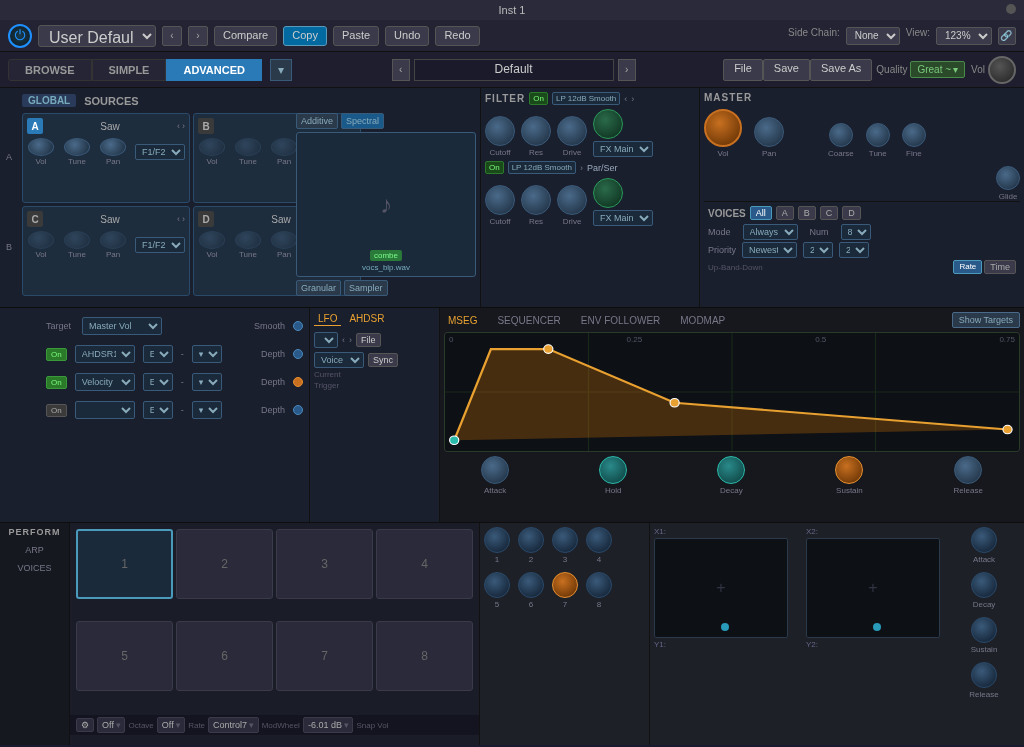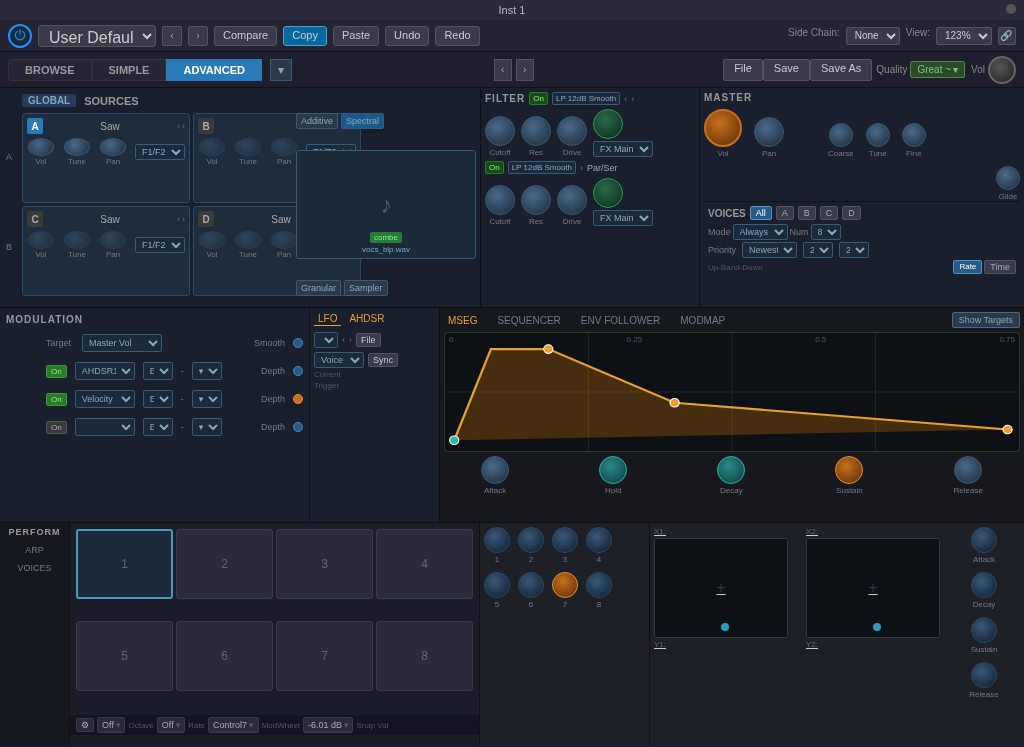--- a/index.html
+++ b/index.html
@@ -152,20 +152,21 @@
 </div>
 
 <div id="main-tabs">
   <div class="main-tab">BROWSE</div>
   <div class="main-tab">SIMPLE</div>
   <div class="main-tab active">ADVANCED</div>
   <div style="width:8px;"></div>
   <div style="background:#2a3a4a;border:1px solid #3a5a7a;width:22px;height:22px;display:flex;align-items:center;justify-content:center;cursor:pointer;color:#8ab;font-size:12px;">▾</div>
   <div id="preset-area">
     <div class="preset-nav">‹</div>
+    <div id="preset-name">Default</div>
     <div class="preset-nav">›</div>
   </div>
   <div class="action-btn">File</div>
   <div class="action-btn">Save</div>
   <div class="action-btn">Save As</div>
   <div style="display:flex;align-items:center;gap:3px;margin-left:4px;">
     <span class="label-sm">Quality</span>
     <div id="quality-badge">
       <span>Great ~</span>
       <span>▾</span>
@@ -302,21 +303,21 @@
                     <div class="mini-knob">
                         <div class="knob-body" style="opacity:0.4;"></div>
                         <div class="knob-label">Pan</div>
                       </div>
                     <select class="source-type-dropdown"><option>F1/F2</option></select>
                   </div>
                 </div>
               </div>
             </div>
 
-            <div style="flex:1;display:flex;flex-direction:column;gap:21px;">
+            <div style="flex:1;display:flex;flex-direction:column;gap:3px;">
               <div style="display:flex;gap:3px;">
                 <div class="type-btn">Additive</div>
                 <div class="type-btn active">Spectral</div>
               </div>
 
               <div style="background:#1a2a3a;border:1px solid #3a5a7a;border-radius:3px;flex:1;display:flex;flex-direction:column;align-items:center;justify-content:center;position:relative;min-height:80px;">
                 <div style="font-size:24px;color:#556;">♪</div>
                 <div style="position:absolute;bottom:4px;left:50%;transform:translateX(-50%);display:flex;flex-direction:column;align-items:center;gap:2px;">
                   <div style="background:#2a7a3a;color:#7afa8a;font-size:8px;padding:1px 4px;border-radius:2px;">combe</div>
                   <div style="color:#7ab;font-size:8px;">vocs_blp.wav</div>
@@ -421,21 +422,21 @@
 
       <div id="voices-section">
         <div class="voices-header">
           <span style="color:#999;font-size:10px;font-weight:bold;">VOICES</span>
           <div class="voice-btn active">All</div>
           <div class="voice-btn">A</div>
           <div class="voice-btn">B</div>
           <div class="voice-btn">C</div>
           <div class="voice-btn">D</div>
         </div>
-        <div style="display:flex;gap:2px;align-items:center;margin-bottom:2px;">
+        <div style="display:flex;gap:12px;align-items:center;margin-bottom:2px;">
           <span class="voices-label">Mode</span>
           <select class="voices-dropdown"><option>Always</option></select>
           <span class="voices-label">Num</span>
           <select class="voices-num"><option>8</option></select>
         </div>
         <div style="display:flex;gap:6px;align-items:center;">
           <span class="voices-label">Priority</span>
           <select class="voices-dropdown"><option>Newest</option></select>
           <select class="voices-num"><option>2</option></select>
           <select class="voices-num"><option>2</option></select>
@@ -447,21 +448,20 @@
             <div class="voice-btn">Time</div>
           </div>
         </div>
       </div>
     </div>
   </div>
 
   <div id="middle-section">
 
     <div id="mod-panel">
-      <div class="mod-header">MODULATION</div>
 
       <div class="mod-row">
         <span class="mod-label">Target</span>
         <select class="mod-dropdown wide"><option>Master Vol</option></select>
         <div style="flex:1;"></div>
         <span style="color:#778;font-size:9px;">Smooth</span>
         <div class="mod-dot"></div>
       </div>
 
       <div class="mod-row">
@@ -673,21 +673,21 @@
           <div class="mod-knob-num">7</div>
         </div>
         <div class="knob-group">
           <div class="mod-knob-sm"></div>
           <div class="mod-knob-num">8</div>
         </div>
       </div>
     </div>
 
     <div id="perform-xy">
-      <div style="display:flex;gap:18px;text-decoration:underline;">
+      <div style="display:flex;gap:18px;">
 
         <div style="display:flex;flex-direction:column;gap:2px;flex:1;">
           <div style="color:#668;font-size:8px;">X1:</div>
           <div class="xy-pad" style="width:100%;height:100px;position:relative;">
             <span class="plus-icon">+</span>
             <div class="xy-dot" style="bottom:6px;left:50%;"></div>
           </div>
           <div style="color:#668;font-size:8px;">Y1:</div>
         </div>
 

